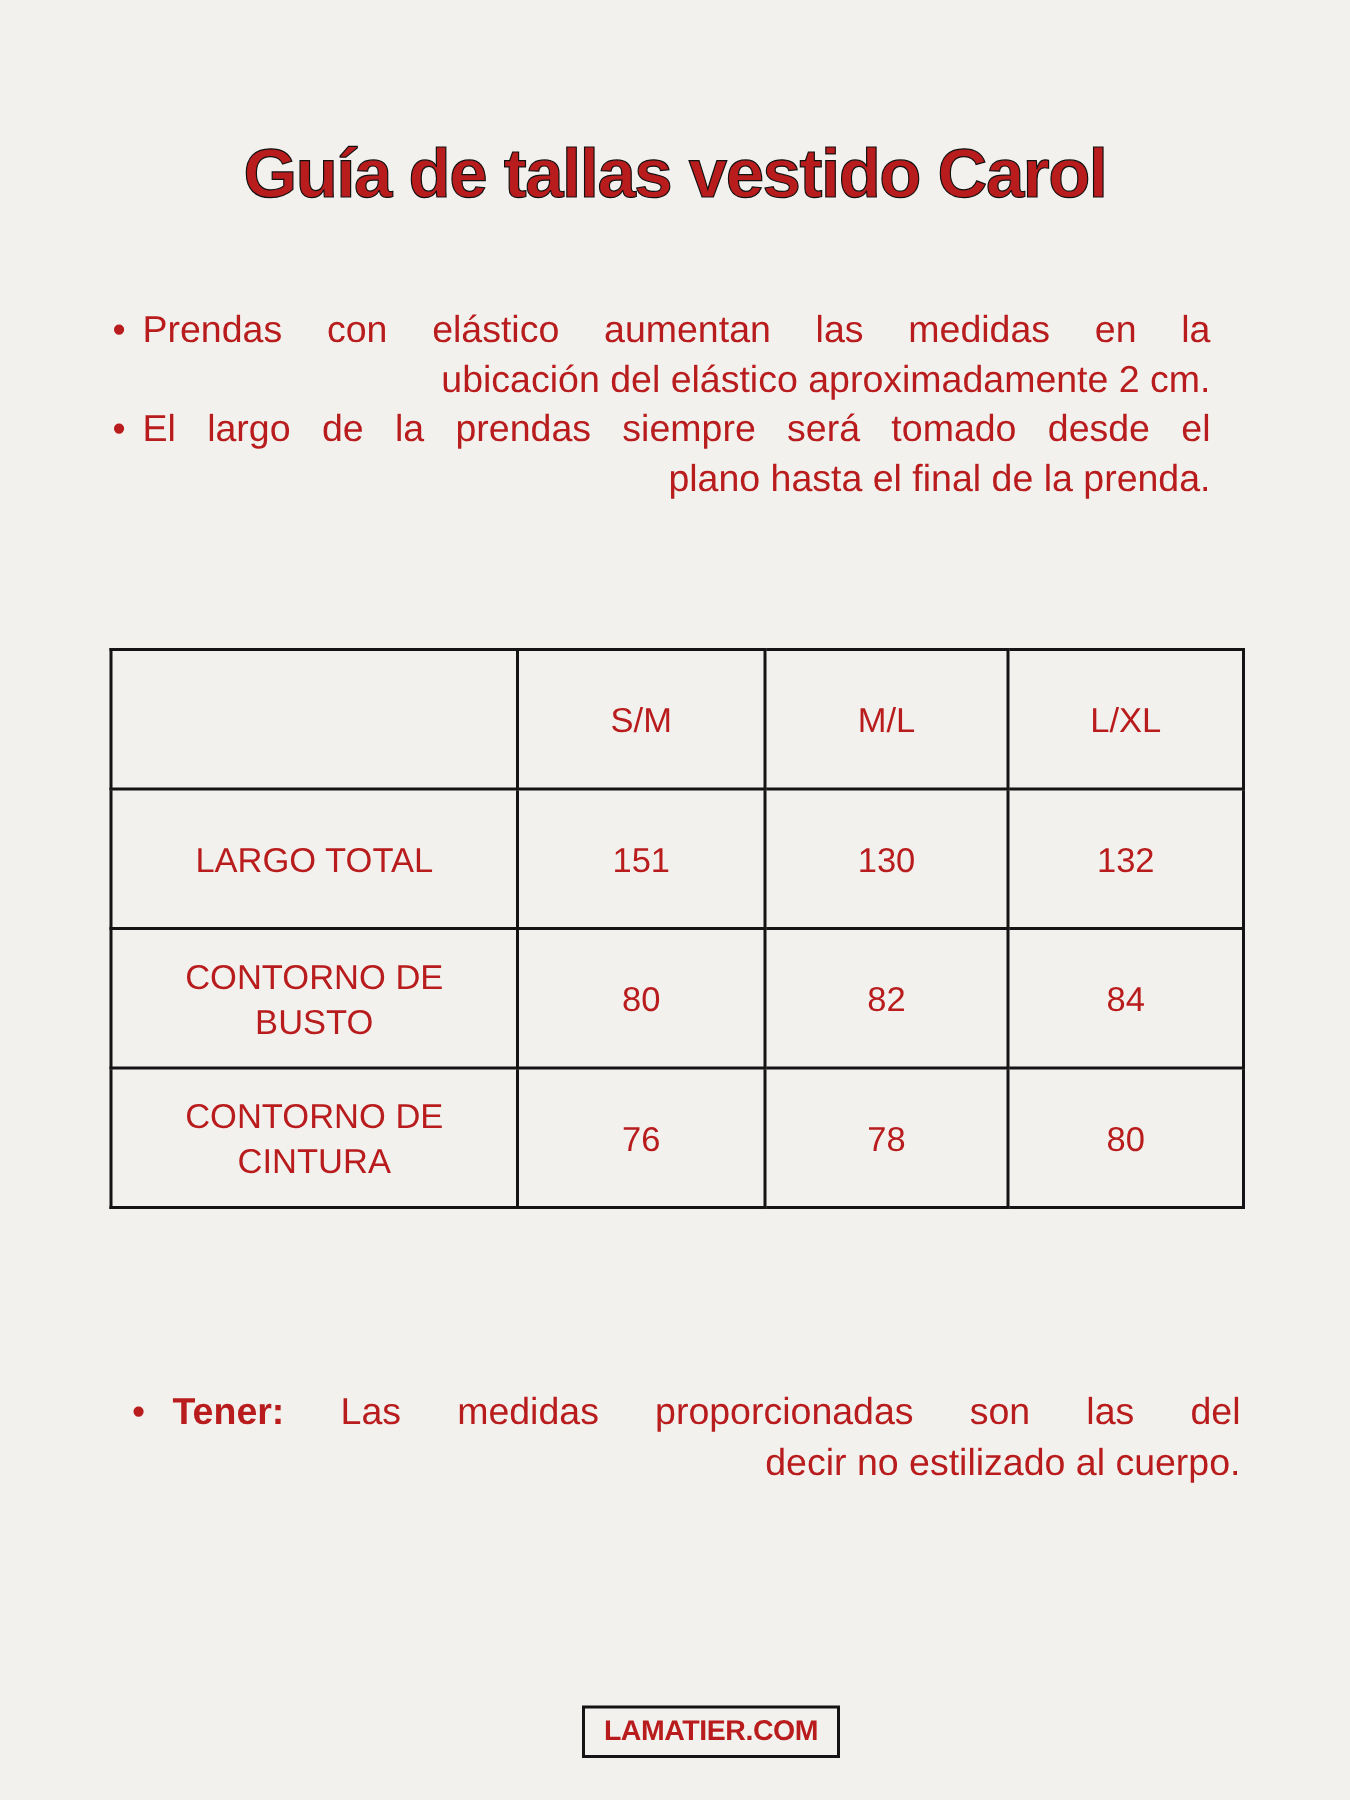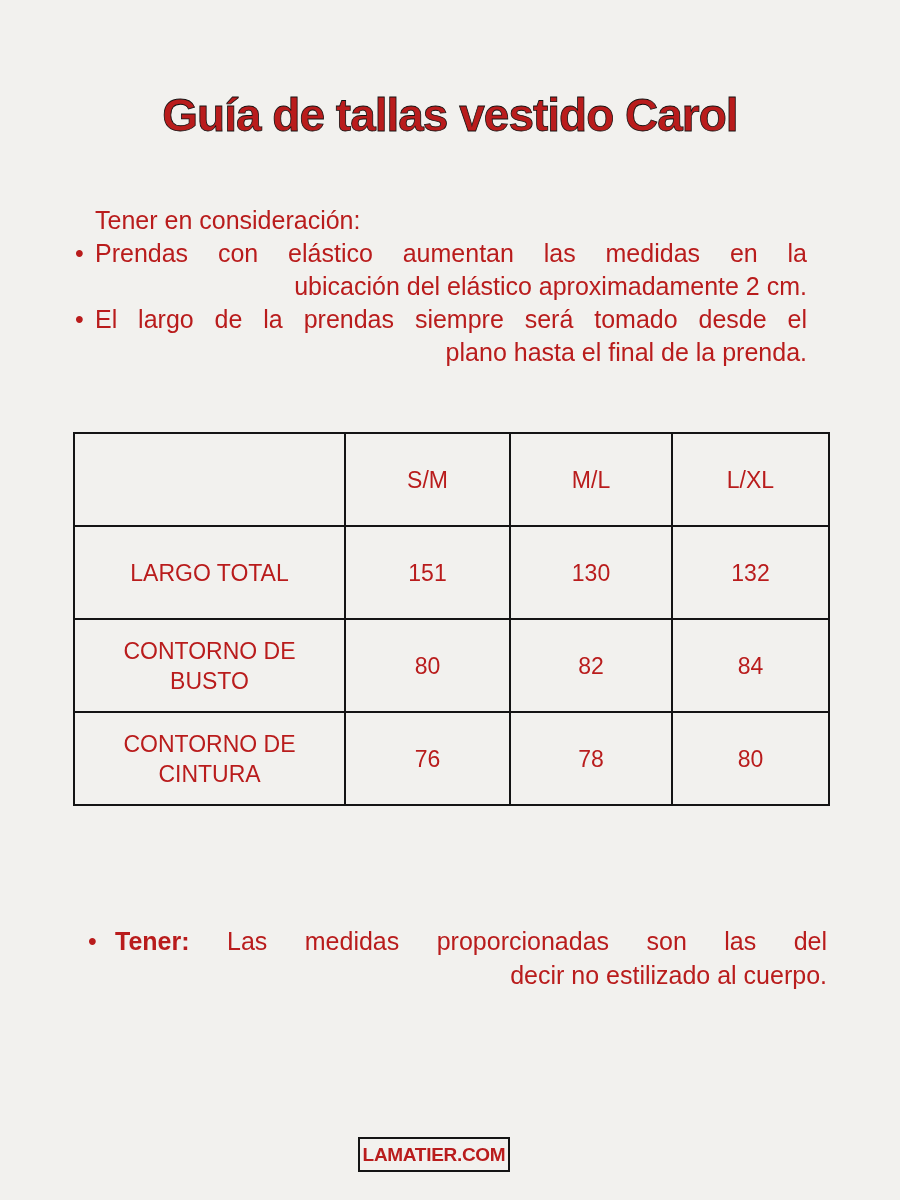--- a/index.html
+++ b/index.html
@@ -92,23 +92,23 @@
     font-size: 25px;
     line-height: 34px;
   }
   .nota .bullet-glyph { flex: 0 0 27px; width: 27px; line-height: 34px; }
   .nota .bullet-lines { width: 712px; }
   .bold { font-weight: bold; }
 
   
   .footer-box {
     position: absolute;
-    left: 358px;
+    left: 388px;
     top: 1137px;
-    width: 152px;
+    width: 172px;
     height: 35px;
     box-sizing: border-box;
     border: 2px solid #141414;
     display: flex;
     align-items: center;
     justify-content: center;
   }
   .brand-text {
     font-size: 19px;
     font-weight: bold;
@@ -117,21 +117,20 @@
   }
 </style>
 </head>
 <body>
 
 <div id="page">
 
   <div class="title">Guía de tallas vestido Carol</div>
 
   <div class="intro">
-    <div class="intro-heading">Tener en consideración:</div>
 
     <div class="bullet-item">
       <span class="bullet-glyph">•</span>
       <div class="bullet-lines">
         <div class="jline">Prendas con elástico aumentan las medidas en la</div>
         <div class="lline">ubicación del elástico aproximadamente 2 cm.</div>
       </div>
     </div>
 
     <div class="bullet-item">

